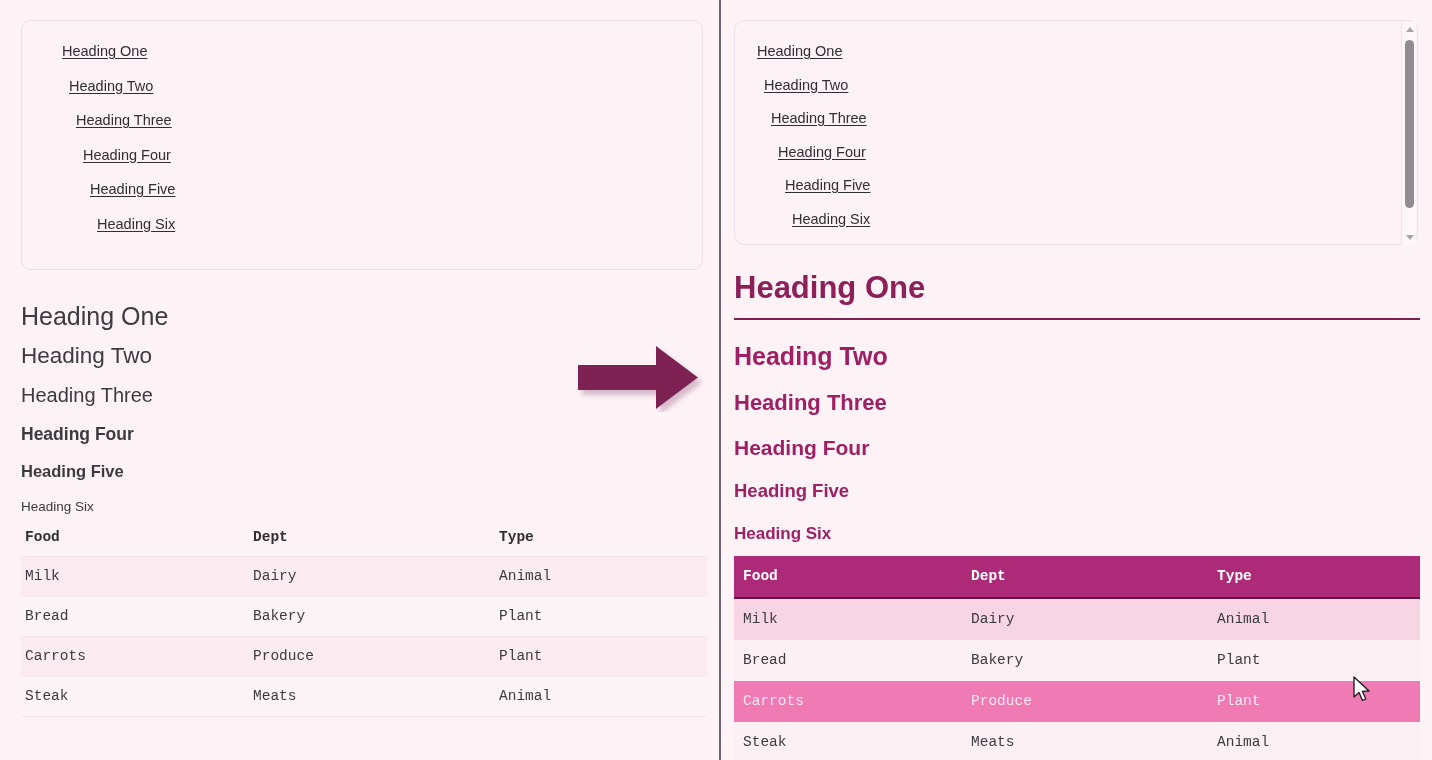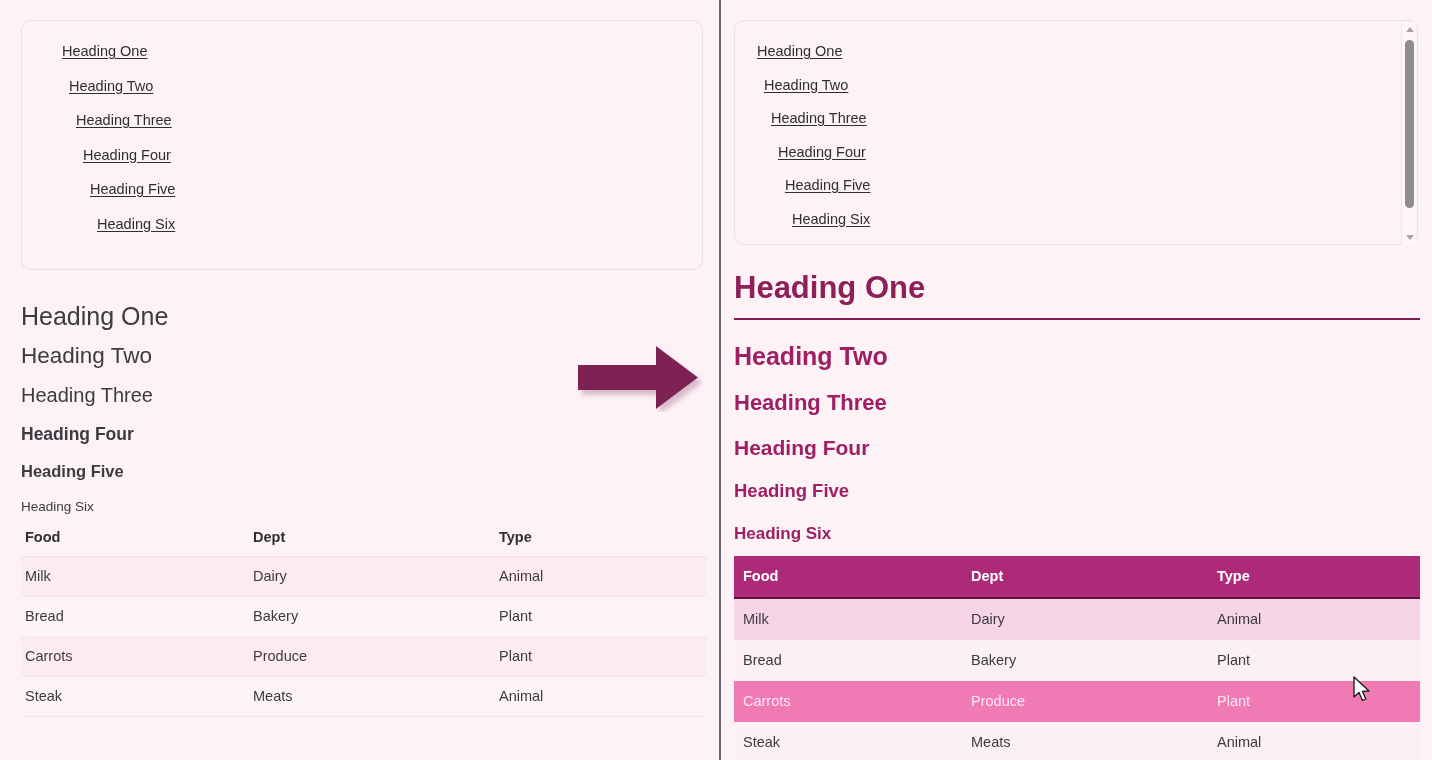--- a/index.html
+++ b/index.html
@@ -158,21 +158,21 @@
     padding-bottom: 4px;
     margin-bottom: 13px;
   }
   .sh2 { font-size: 25px;   line-height: 47px; color: #9e1f63; }
   .sh3 { font-size: 22px;   line-height: 46px; color: #9e1f63; }
   .sh4 { font-size: 21px;   line-height: 44px; color: #9e1f63; }
   .sh5 { font-size: 18.5px; line-height: 41px; color: #9e1f63; }
   .sh6 { font-size: 17px;   line-height: 45px; color: #9e1f63; }
 
   
-  table { border-collapse: collapse; width: 100%; }
+  table { border-collapse: collapse; width: 100%; font-family: Liberation Mono, monospace; }
   th, td { text-align: left; }
 
   
   .table-plain-wrap {
     position: absolute;
     left: 21px;
     top: 519px;
     width: 686px;
   }
   .table-plain th {

